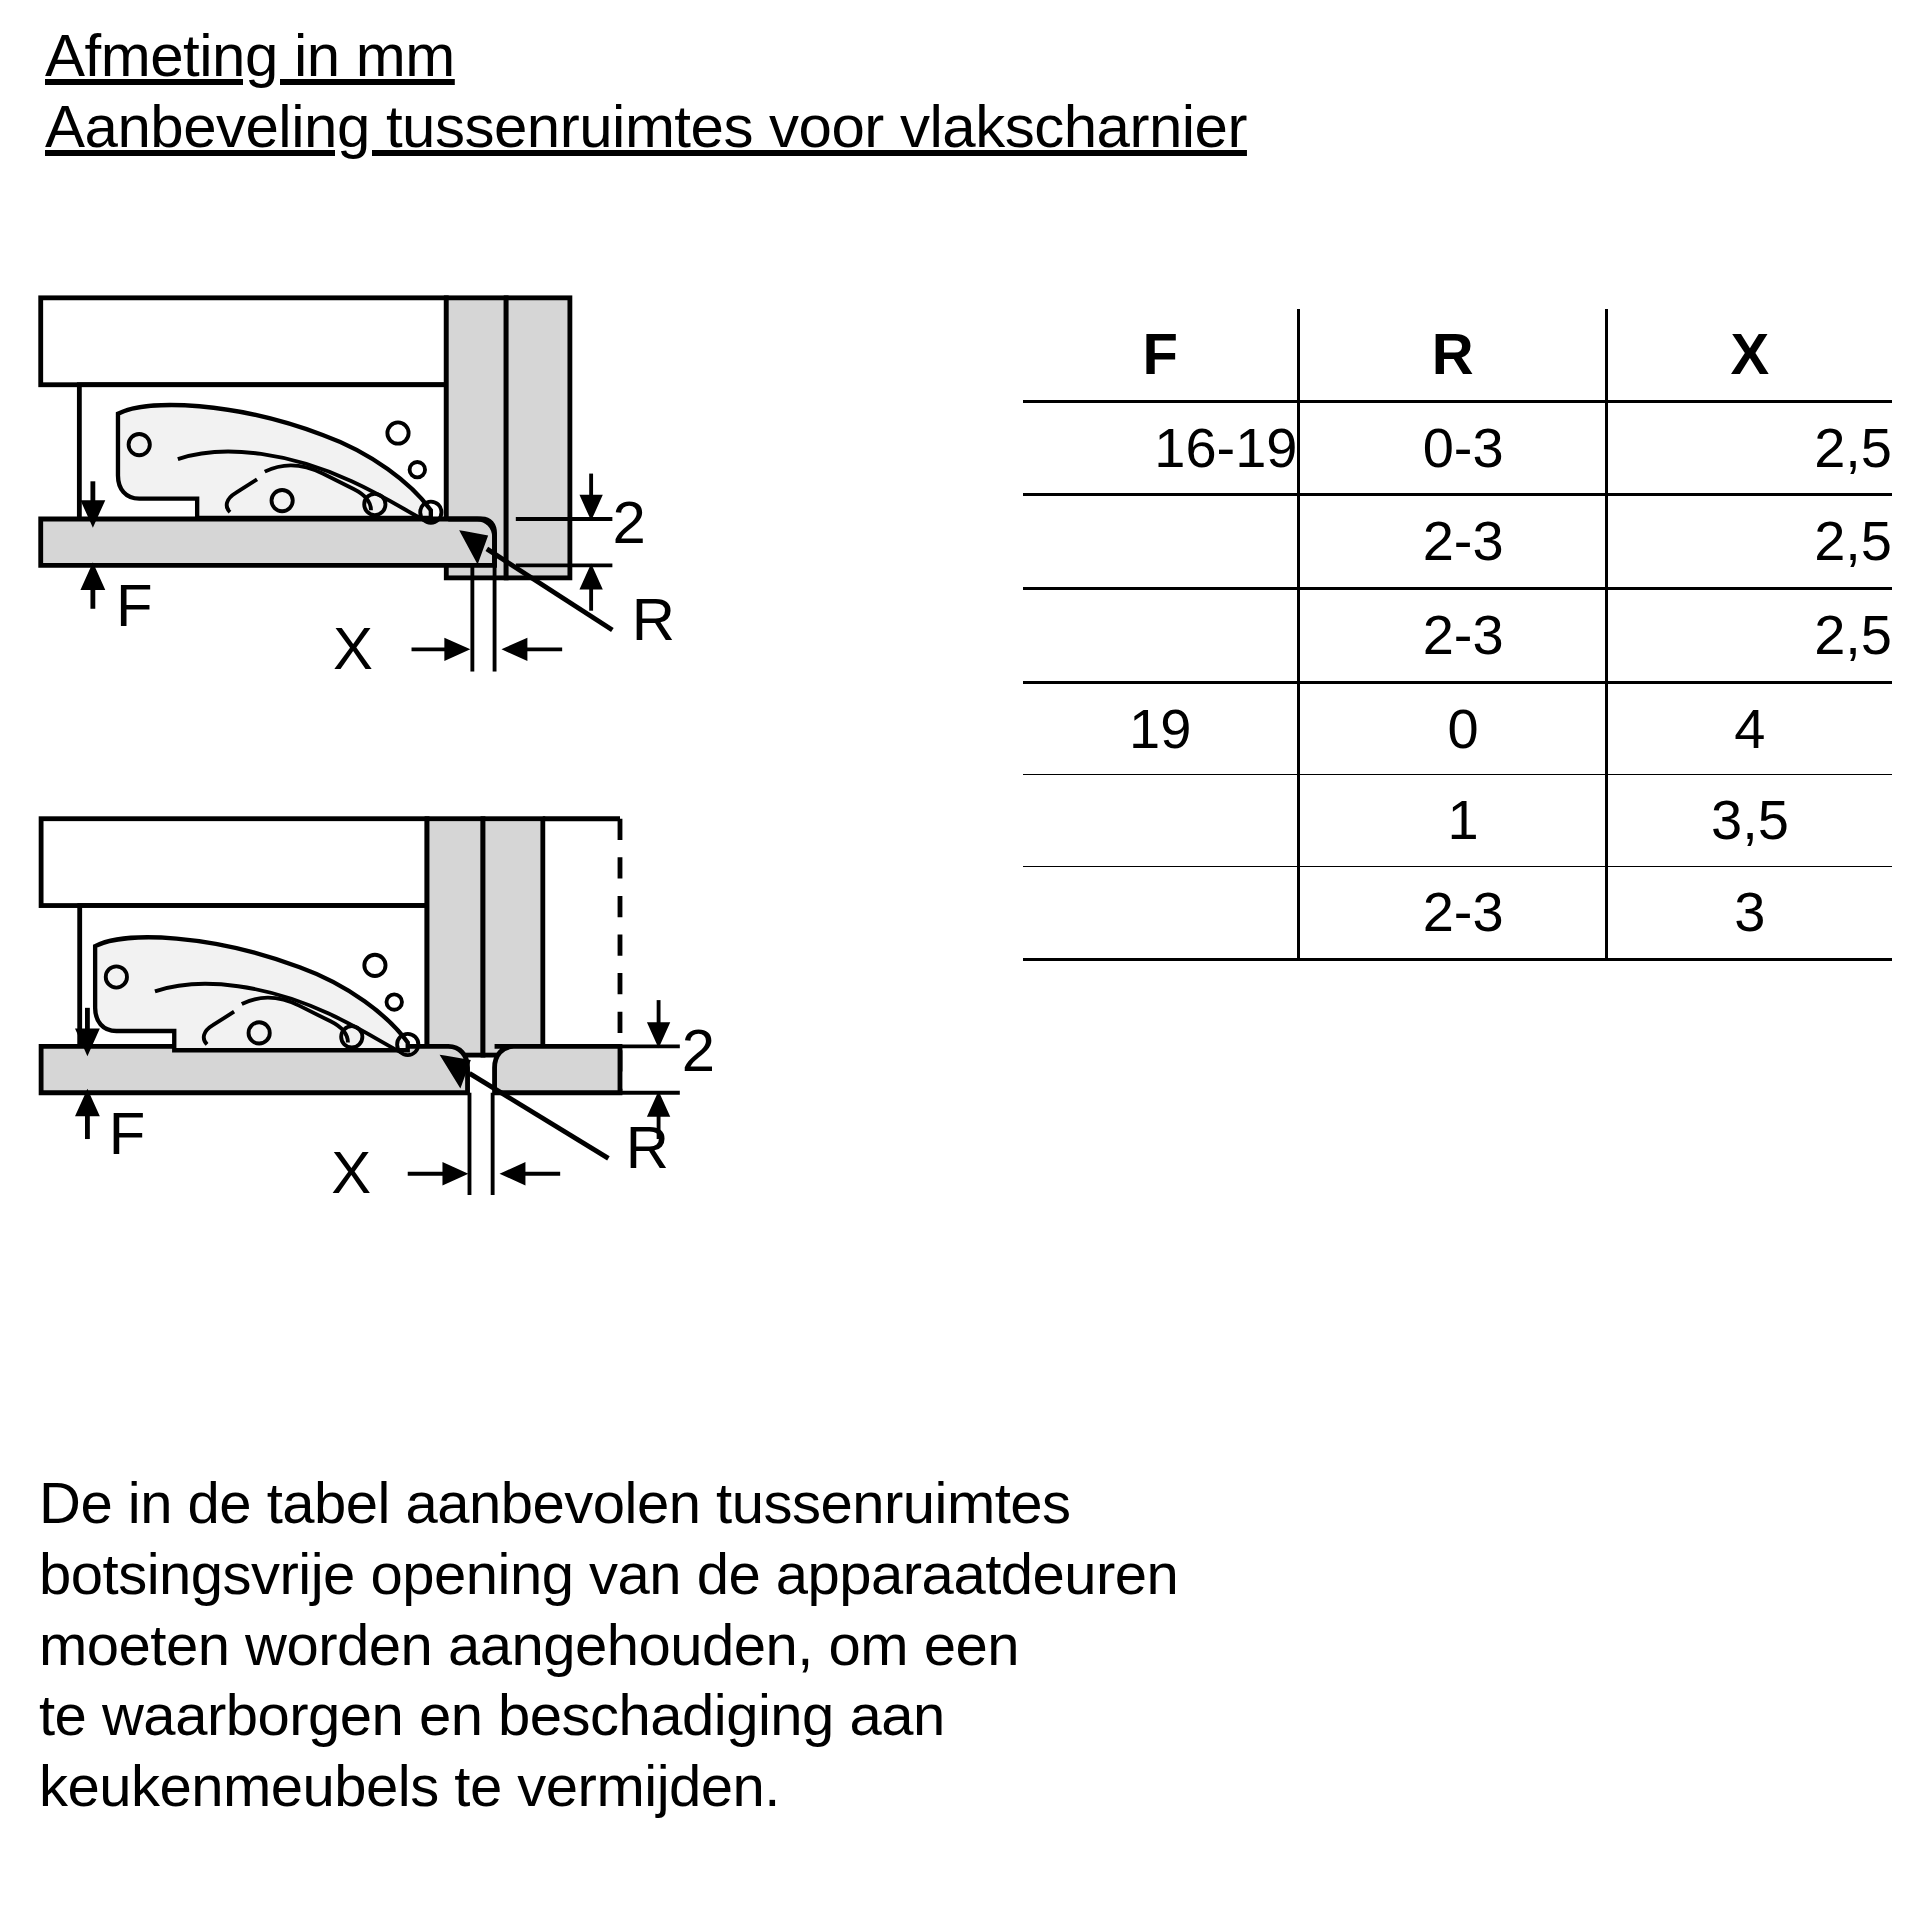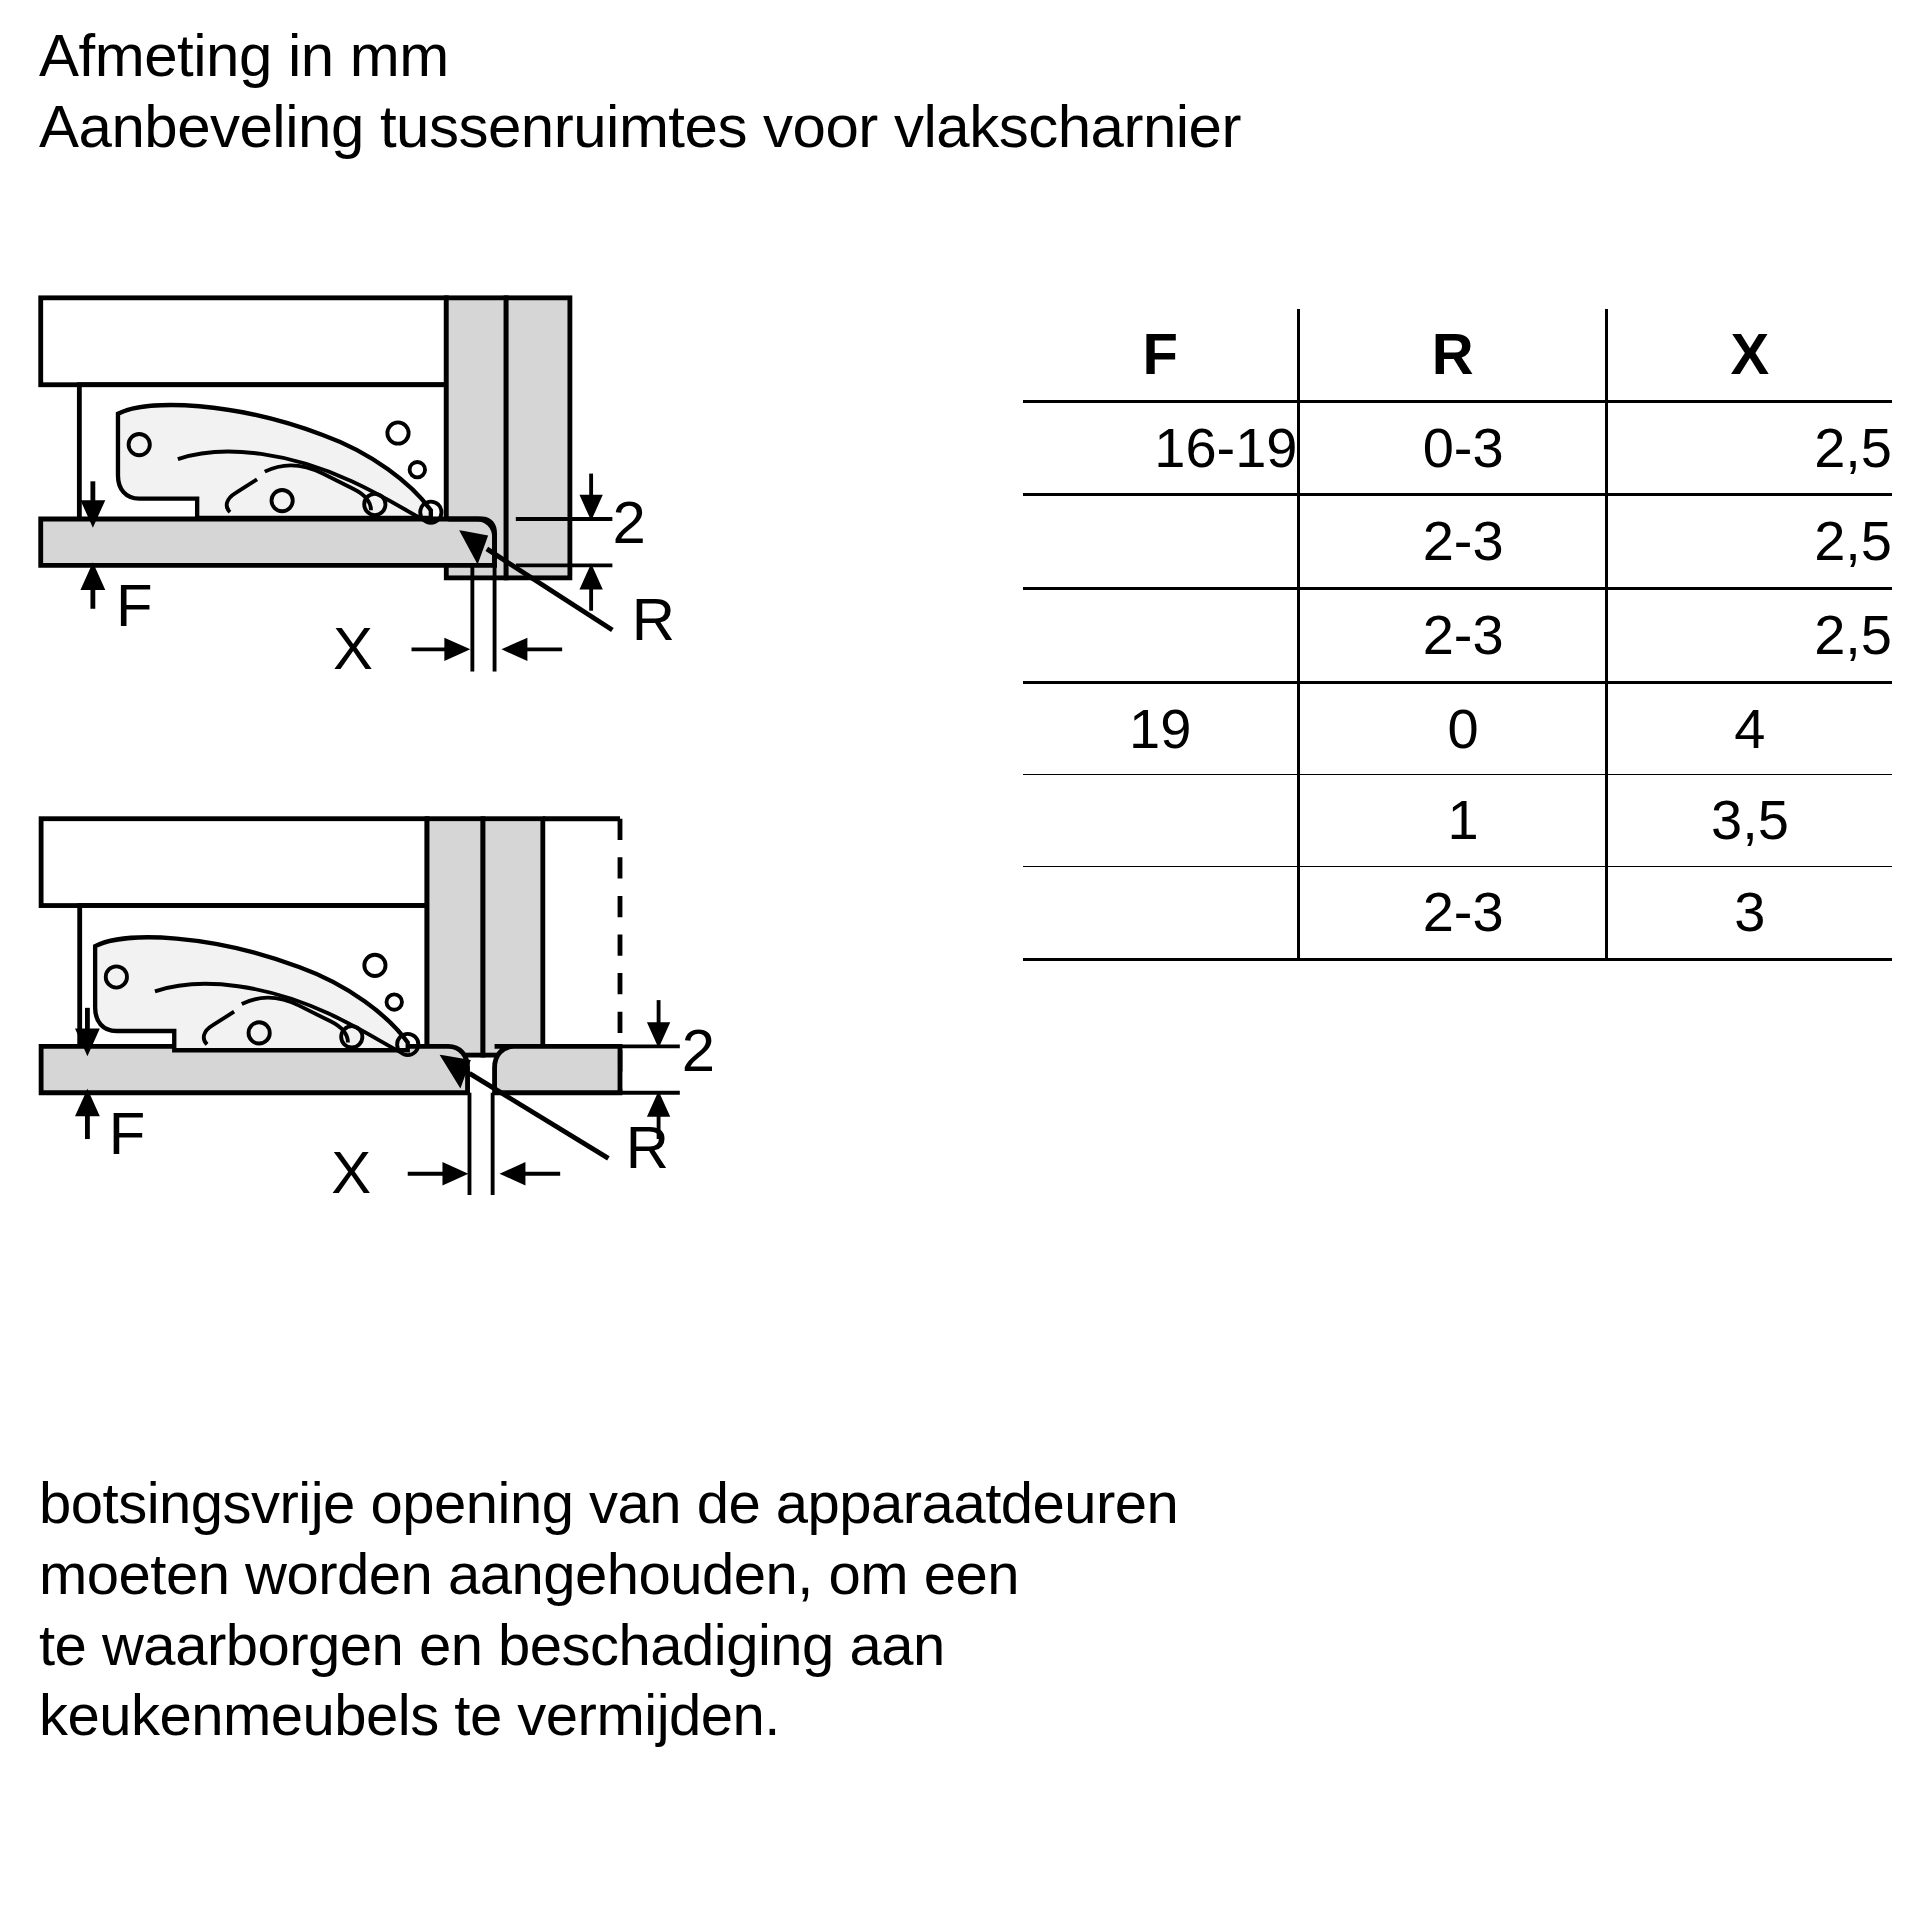--- a/index.html
+++ b/index.html
@@ -18,23 +18,24 @@
     position: relative;
     width: 1931px;
     height: 1931px;
     box-sizing: border-box;
     padding: 0;
   }
 
   
   .heading {
     position: absolute;
-    left: 39px;
+    left: 45px;
     top: 21px;
     width: 1863px;
+    text-decoration: underline;
   }
   .heading-line {
     font-size: 60px;
     line-height: 1.18;
     letter-spacing: -0.5px;
     white-space: nowrap;
   }
 
   
   .diagrams {
@@ -295,20 +296,21 @@
         <tr class="last">
           <td class="c1"></td>
           <td class="c2">2-3</td>
           <td class="c3">3</td>
         </tr>
       </tbody>
     </table>
   </div>
 
   <div class="note">
+    <div class="note-line">De in de tabel aanbevolen tussenruimtes</div>
     <div class="note-line">botsingsvrije opening van de apparaatdeuren</div>
     <div class="note-line">moeten worden aangehouden, om een</div>
     <div class="note-line">te waarborgen en beschadiging aan</div>
     <div class="note-line">keukenmeubels te vermijden.</div>
   </div>
 
 </div>
 
 
 </body></html>

